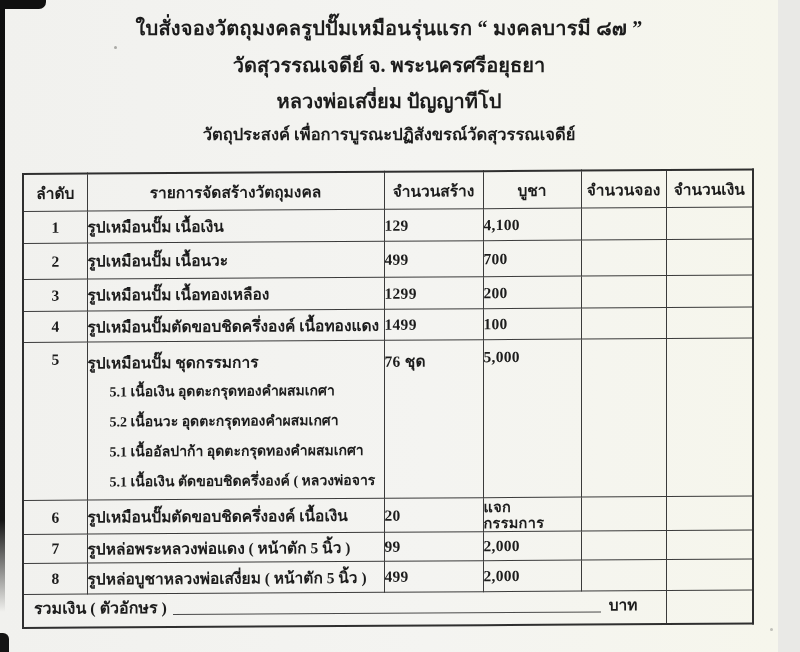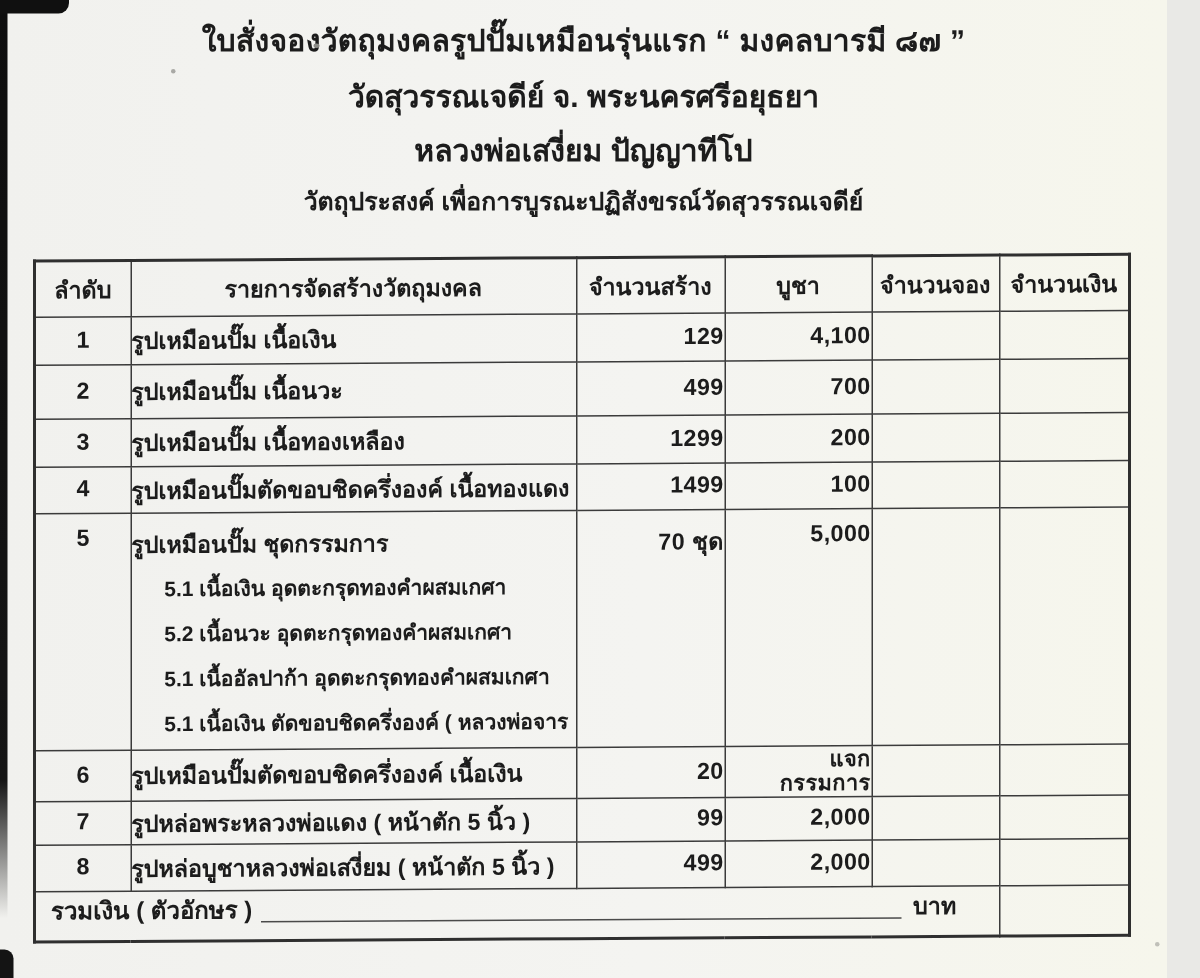--- a/index.html
+++ b/index.html
@@ -8,21 +8,21 @@
     width: 800px;
     height: 652px;
     overflow: hidden;
     background: #e9e9e6;
   }
   .scan-page {
     position: relative;
     width: 778px;
     height: 652px;
     background: linear-gradient(90deg, #f1f1ee 0%, #f4f4f1 55%, #f6f6ec 100%);
-    font-family: Liberation Sans, sans-serif;
+    font-family: Liberation Serif, serif;
     color: #1c1c1c;
   }
   
   .edge-left {
     position: absolute; left: 0; top: 0;
     width: 5px; height: 612px;
     background: linear-gradient(180deg, #0e0e0e 0%, #151515 85%, rgba(20,20,20,0) 100%);
   }
   .edge-top-smudge {
     position: absolute; left: 0; top: 0;
@@ -77,21 +77,21 @@
     font-weight: bold;
     padding: 0;
     vertical-align: middle;
     overflow: hidden;
   }
   table.order { border: 2px solid #2f2f2f; }
 
   thead th { height: 36px; font-size: 15.5px; text-align: center; }
   td.no   { text-align: center; font-size: 15.5px; }
   td.item { text-align: left; font-size: 15.5px; padding-left: 13px; }
-  td.qty, td.price { text-align: right; font-size: 15.5px; letter-spacing: .3px; }
+  td.qty, td.price { text-align: left; font-size: 15.5px; letter-spacing: .3px; }
   td.res, td.amt { background: transparent; }
 
   tr.h34 td { height: 31px; }
   tr.h38 td { height: 35px; }
   tr.h33 td { height: 30px; }
   tr.h36 td { height: 33px; }
   tr.h31 td { height: 28px; }
 
   
   tr.row5 td { vertical-align: top; }
@@ -196,21 +196,21 @@
         </tr>
         <tr class="row5">
           <td class="no">5</td>
           <td class="item">
             <div class="main-line">รูปเหมือนปั๊ม ชุดกรรมการ</div>
             <div class="sub-line">5.1  เนื้อเงิน อุดตะกรุดทองคำผสมเกศา</div>
             <div class="sub-line">5.2  เนื้อนวะ อุดตะกรุดทองคำผสมเกศา</div>
             <div class="sub-line">5.1  เนื้ออัลปาก้า อุดตะกรุดทองคำผสมเกศา</div>
             <div class="sub-line">5.1  เนื้อเงิน ตัดขอบชิดครึ่งองค์ ( หลวงพ่อจารมือ )</div>
           </td>
-          <td class="qty">70 ชุด</td>
+          <td class="qty">76 ชุด</td>
           <td class="price">5,000</td>
           <td class="res"></td>
           <td class="amt"></td>
         </tr>
         <tr class="h36">
           <td class="no">6</td>
           <td class="item">รูปเหมือนปั๊มตัดขอบชิดครึ่งองค์ เนื้อเงิน</td>
           <td class="qty">20</td>
           <td class="price">
             <div class="pl">แจก</div>

